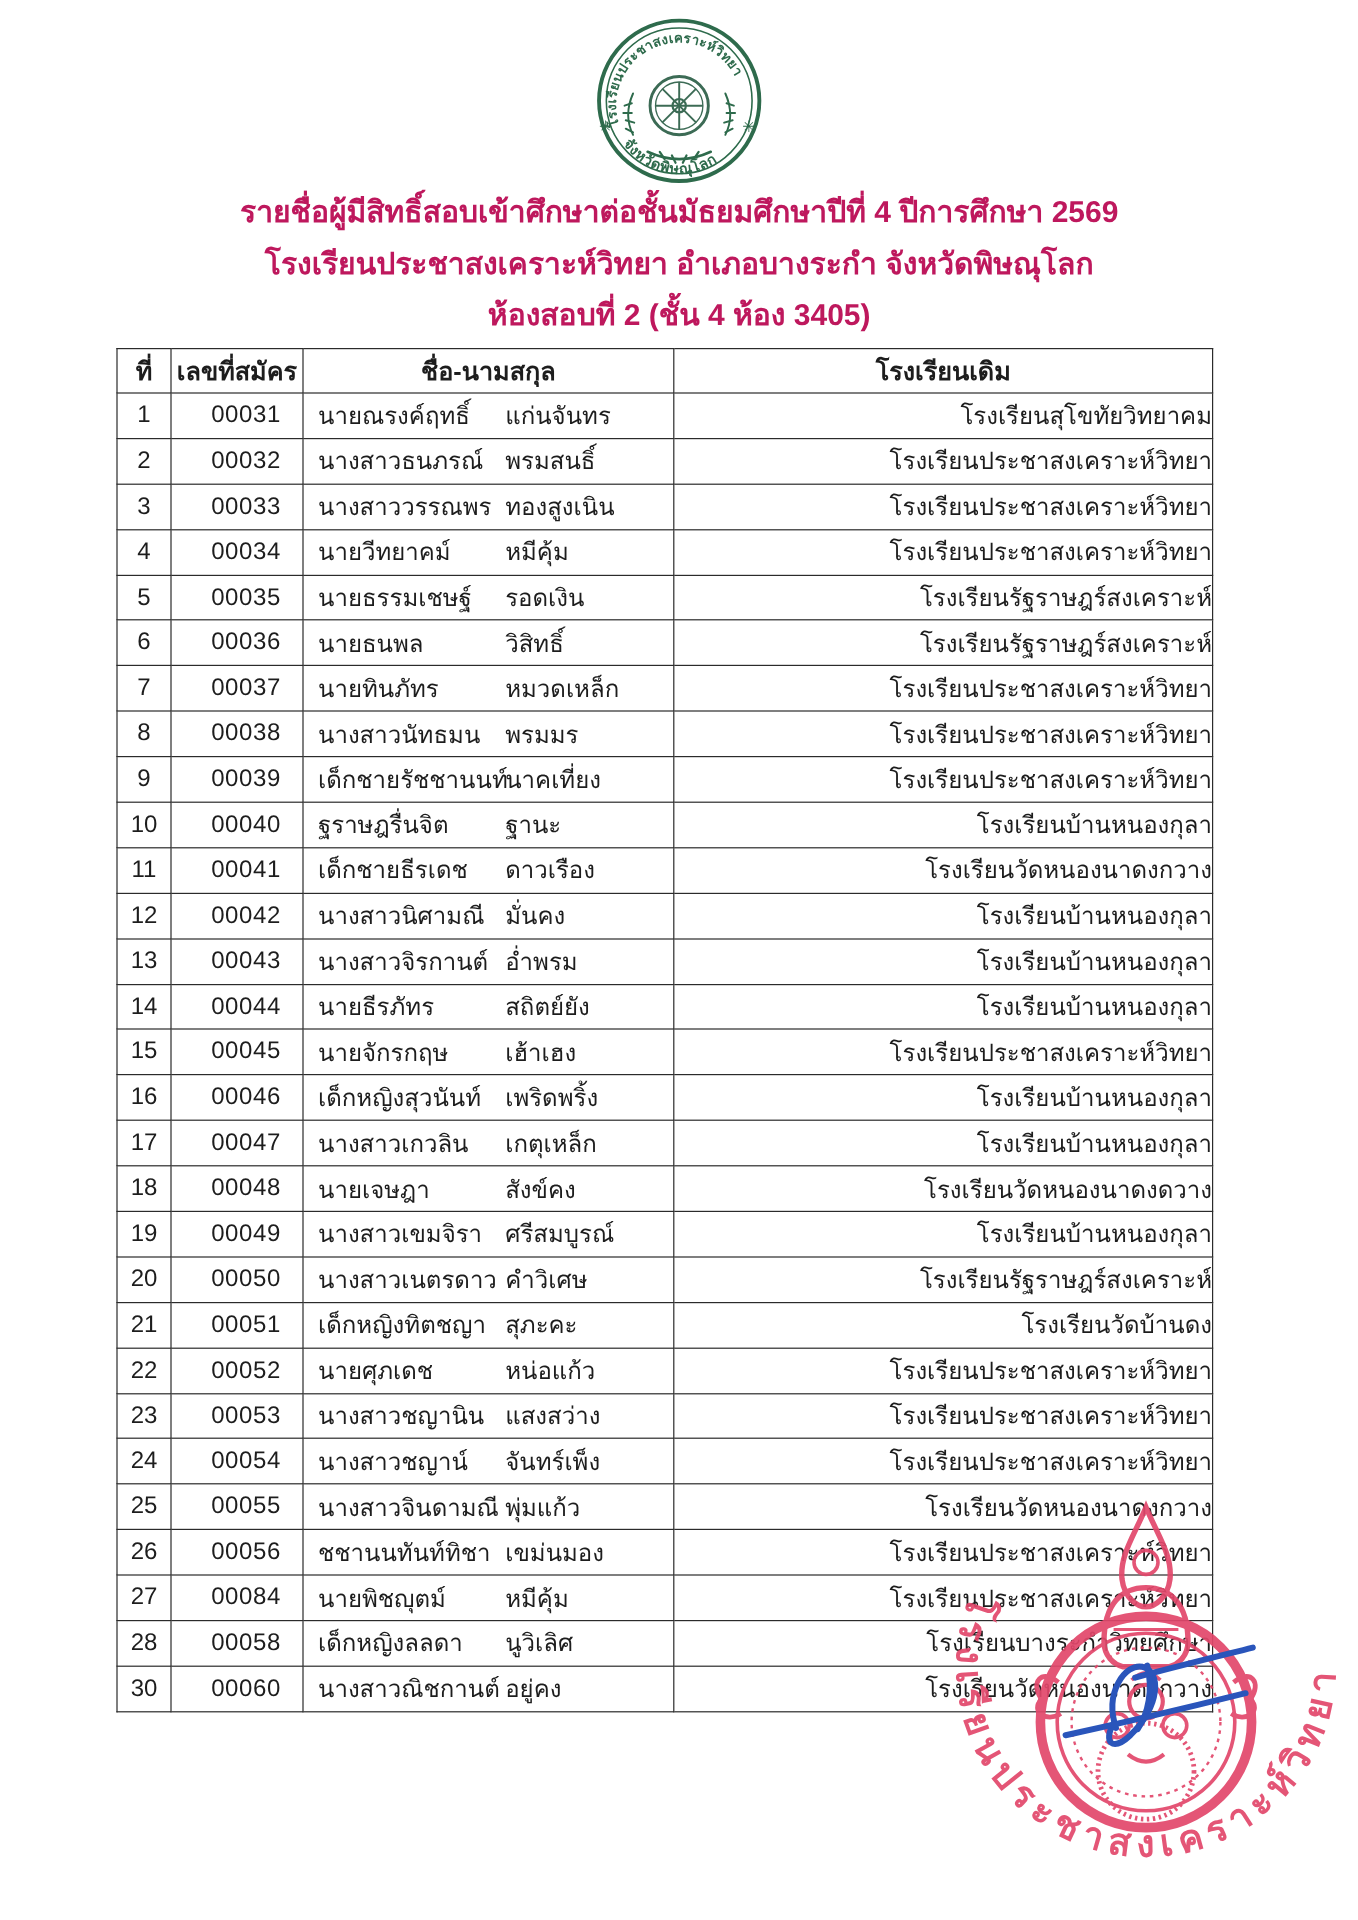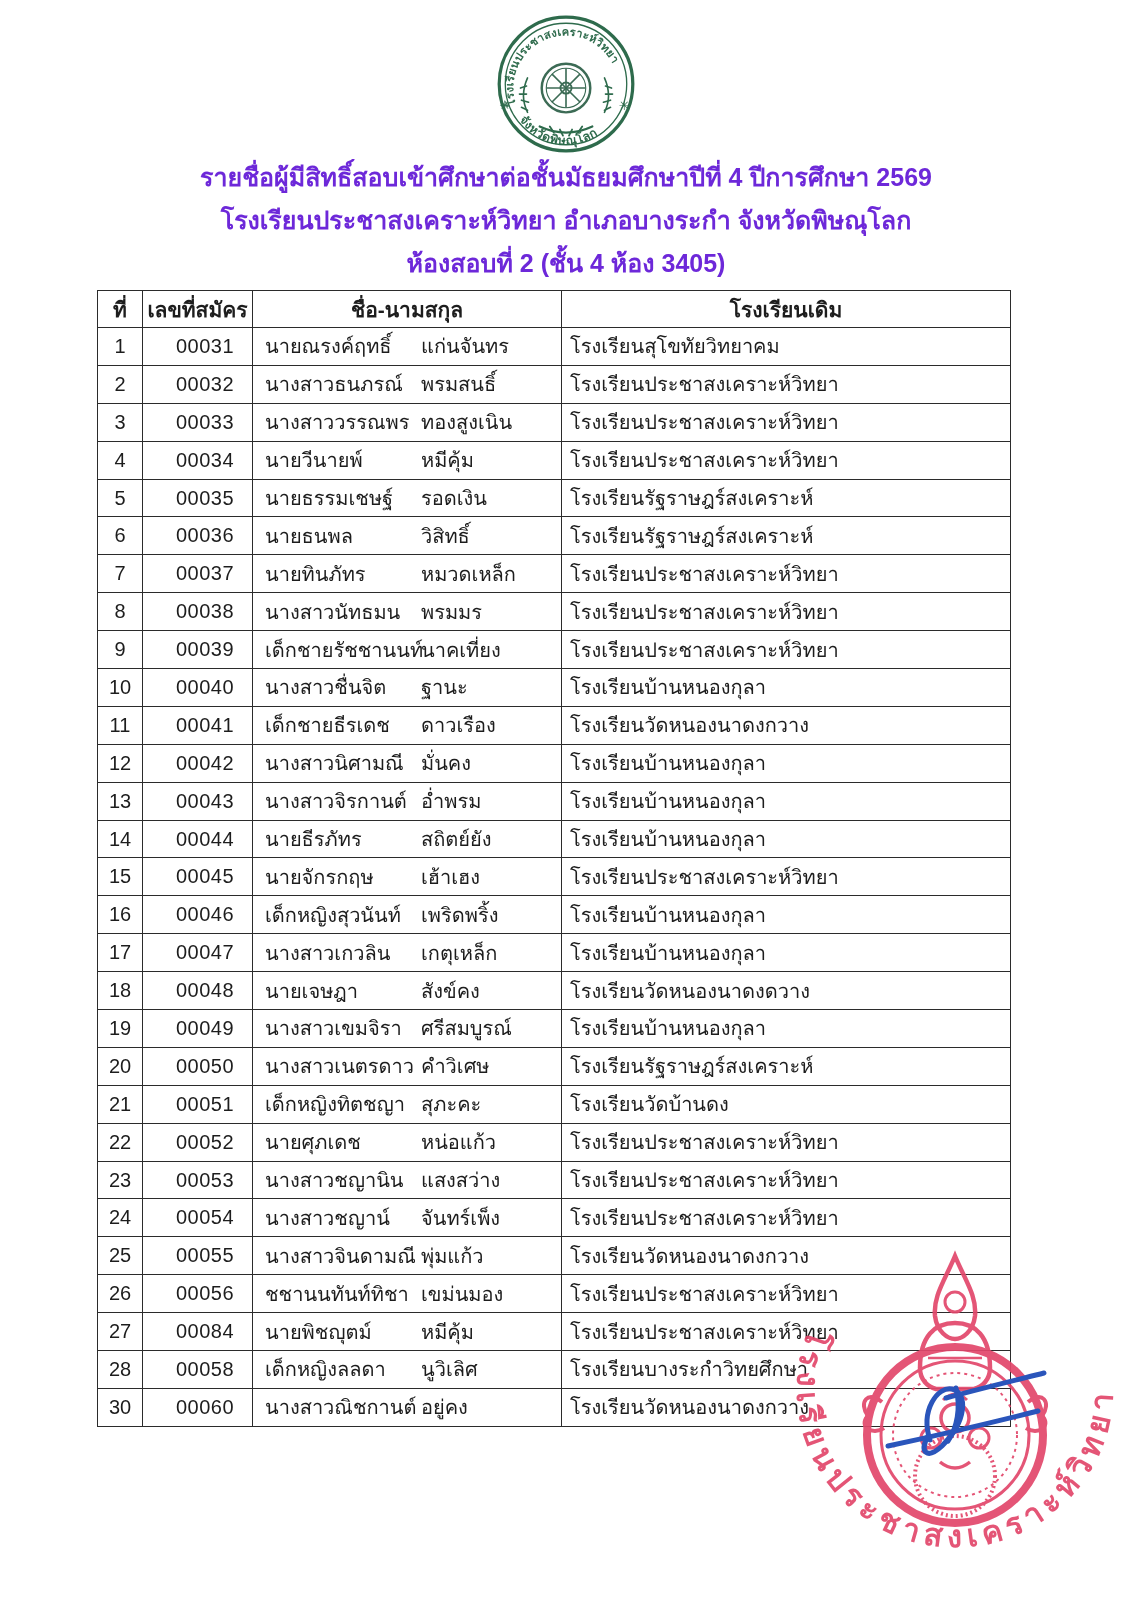--- a/index.html
+++ b/index.html
@@ -9,21 +9,21 @@
     font-family: "Liberation Sans", sans-serif;
     color: #1d1d1d;
     position: relative;
     overflow: hidden;
   }
   .page { position: relative; width: 1132px; height: 1600px; }
 
   .logo-wrap { padding-top: 13px; text-align: center; height: 152px; }
 
   .titles { text-align: center; margin-top: 4px; }
-  .title-line { font-weight: bold; font-size: 25px; line-height: 43px; color: #6d28d9; }
+  .title-line { font-weight: bold; font-size: 25px; line-height: 43px; color: #be185d; }
 
   .tbl-wrap { margin: 5px 0 0 97px; width: 913px; }
   table.tbl {
     border-collapse: collapse;
     width: 913px;
     table-layout: fixed;
   }
   table.tbl th, table.tbl td {
     border: 1.6px solid #2b2b2b;
     font-size: 20px;
@@ -36,21 +36,21 @@
   col.c-no { width: 45px; }
   col.c-app { width: 110px; }
   col.c-name { width: 309px; }
   col.c-school { width: 449px; }
   td.cell-no { text-align: center; }
   td.cell-app { text-align: center; letter-spacing: 0.5px; padding-left: 15px; }
   td.cell-name { padding-left: 12px; }
   .name-split { display: flex; align-items: flex-end; }
   .name-first { display: inline-block; width: 156px; }
   .name-last { display: inline-block; }
-  td.cell-school { padding-left: 8px; }
+  td.cell-school { padding-left: 8px; text-align: right; }
 
   .stamp-layer {
     position: absolute; left: 770px; top: 1240px;
     width: 362px; height: 360px;
     pointer-events: none;
   }
 </style>
 </head>
 <body>
 
@@ -151,21 +151,21 @@
                 <span class="name-last">ทองสูงเนิน</span>
               </span>
             </td>
             <td class="cell-school">โรงเรียนประชาสงเคราะห์วิทยา</td>
           </tr>
           <tr>
             <td class="cell-no">4</td>
             <td class="cell-app">00034</td>
             <td class="cell-name">
               <span class="name-split">
-                <span class="name-first">นายวีนายพ์</span>
+                <span class="name-first">นายวีทยาคม์</span>
                 <span class="name-last">หมีคุ้ม</span>
               </span>
             </td>
             <td class="cell-school">โรงเรียนประชาสงเคราะห์วิทยา</td>
           </tr>
           <tr>
             <td class="cell-no">5</td>
             <td class="cell-app">00035</td>
             <td class="cell-name">
               <span class="name-split">
@@ -217,21 +217,21 @@
                 <span class="name-last">นาคเที่ยง</span>
               </span>
             </td>
             <td class="cell-school">โรงเรียนประชาสงเคราะห์วิทยา</td>
           </tr>
           <tr>
             <td class="cell-no">10</td>
             <td class="cell-app">00040</td>
             <td class="cell-name">
               <span class="name-split">
-                <span class="name-first">นางสาวชื่นจิต</span>
+                <span class="name-first">ฐราษฎรื่นจิต</span>
                 <span class="name-last">ฐานะ</span>
               </span>
             </td>
             <td class="cell-school">โรงเรียนบ้านหนองกุลา</td>
           </tr>
           <tr>
             <td class="cell-no">11</td>
             <td class="cell-app">00041</td>
             <td class="cell-name">
               <span class="name-split">

